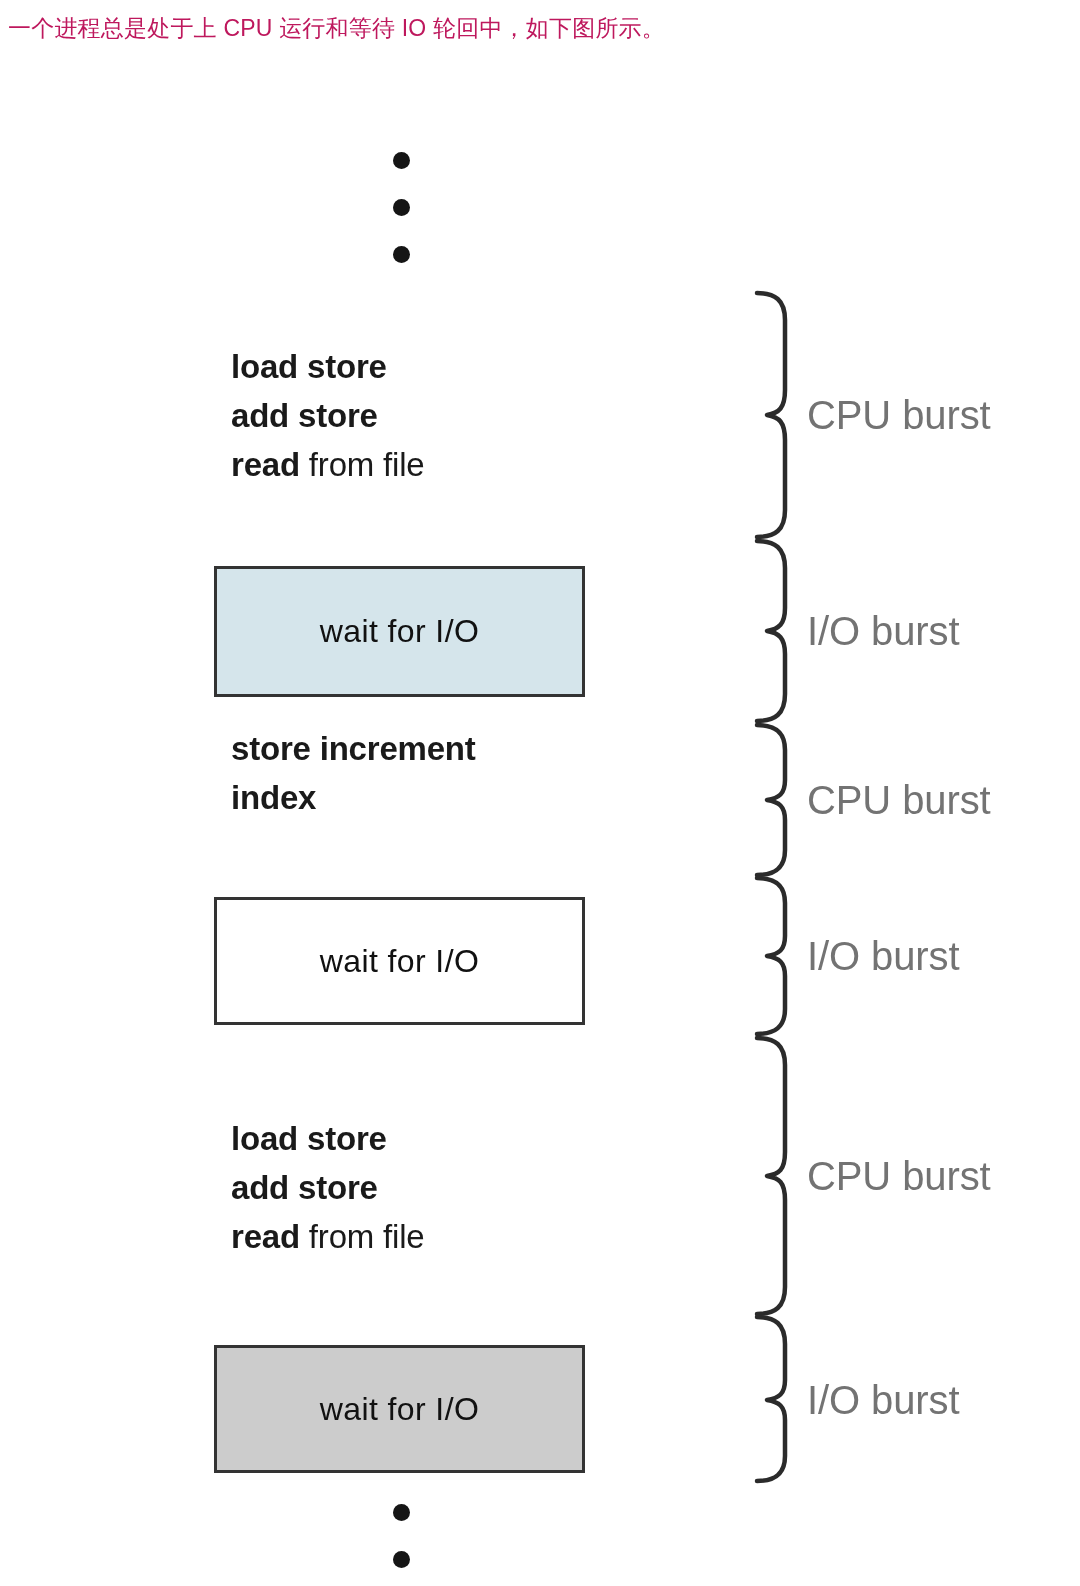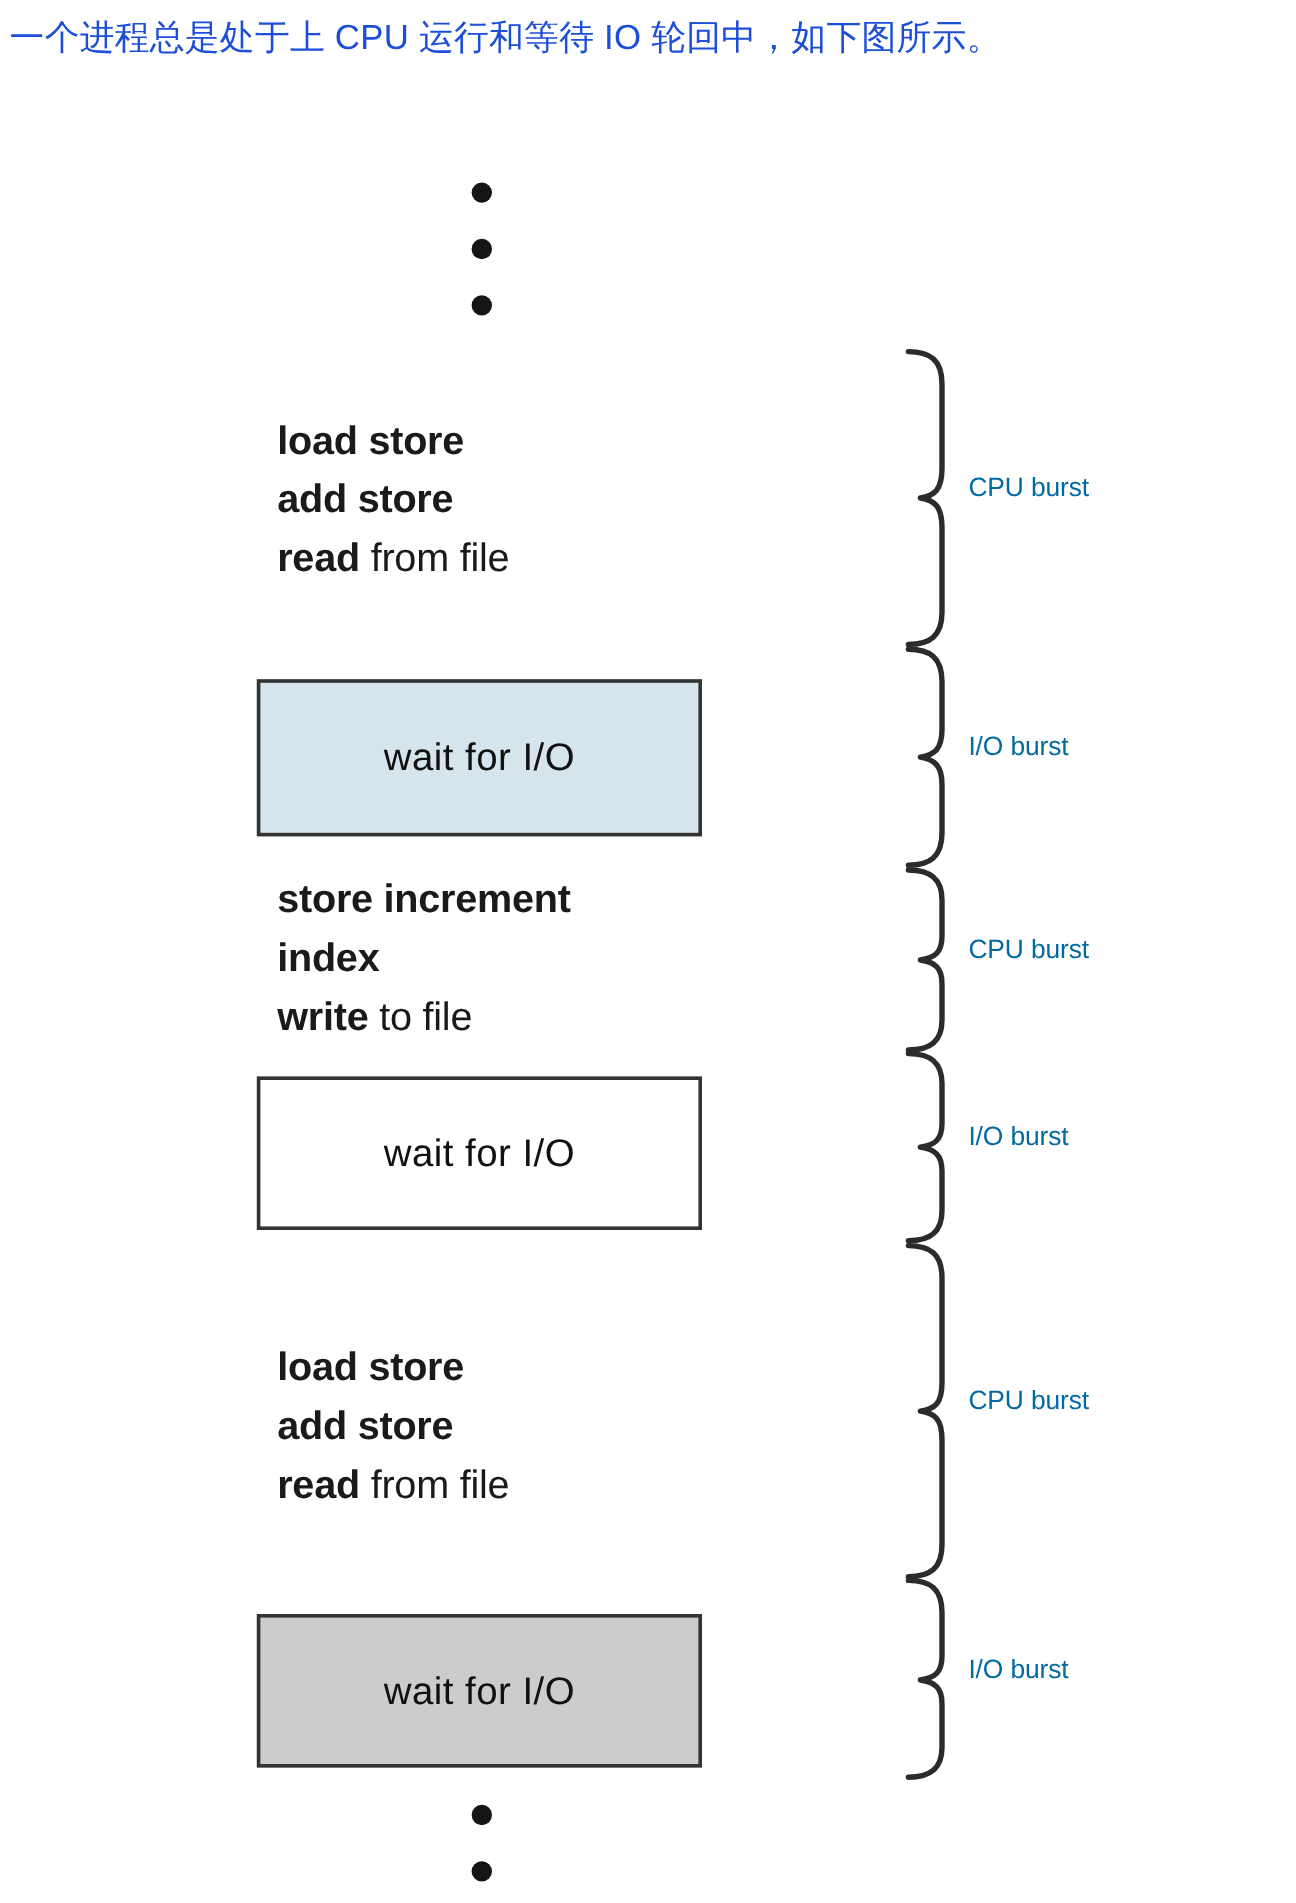--- a/index.html
+++ b/index.html
@@ -16,24 +16,24 @@
     color: #1a1a1a;
     overflow: hidden;
   }
 
   
   #caption {
     position: absolute;
     left: 8px;
     top: 14px;
     width: 1060px;
-    font-size: 29px;
+    font-size: 23px;
     line-height: 1.3;
     letter-spacing: 0.2px;
-    color: #1d4ed8;
+    color: #be185d;
     white-space: nowrap;
   }
 
   
   #figure {
     position: absolute;
     left: 0;
     top: 0;
     width: 1080px;
     height: 1508px;
@@ -105,22 +105,22 @@
     height: 1195px;
   }
   #brace-column svg {
     position: absolute;
     left: 0;
     top: 0;
   }
   .burst-label {
     position: absolute;
     left: 62px;
-    font-size: 22px;
-    color: #0369a1;
+    font-size: 40px;
+    color: #737373;
     white-space: nowrap;
     letter-spacing: -0.1px;
   }
 </style>
 </head>
 <body>
 
 <div id="caption">一个进程总是处于上 CPU 运行和等待 IO 轮回中，如下图所示。</div>
 
 <div id="figure">
@@ -146,23 +146,20 @@
   <div class="io-box" id="io-box-1">
     <span class="io-label">wait for I/O</span>
   </div>
 
   <div class="instr-block" id="instr-2">
     <div class="line">
       <b>store increment</b><span class="reg"></span>
     </div>
     <div class="line">
       <b>index</b><span class="reg"></span>
-    </div>
-    <div class="line">
-      <b>write</b><span class="reg"> to file</span>
     </div>
   </div>
 
   <div class="io-box" id="io-box-2">
     <span class="io-label">wait for I/O</span>
   </div>
 
   <div class="instr-block" id="instr-3">
     <div class="line">
       <b>load store</b><span class="reg"></span>

